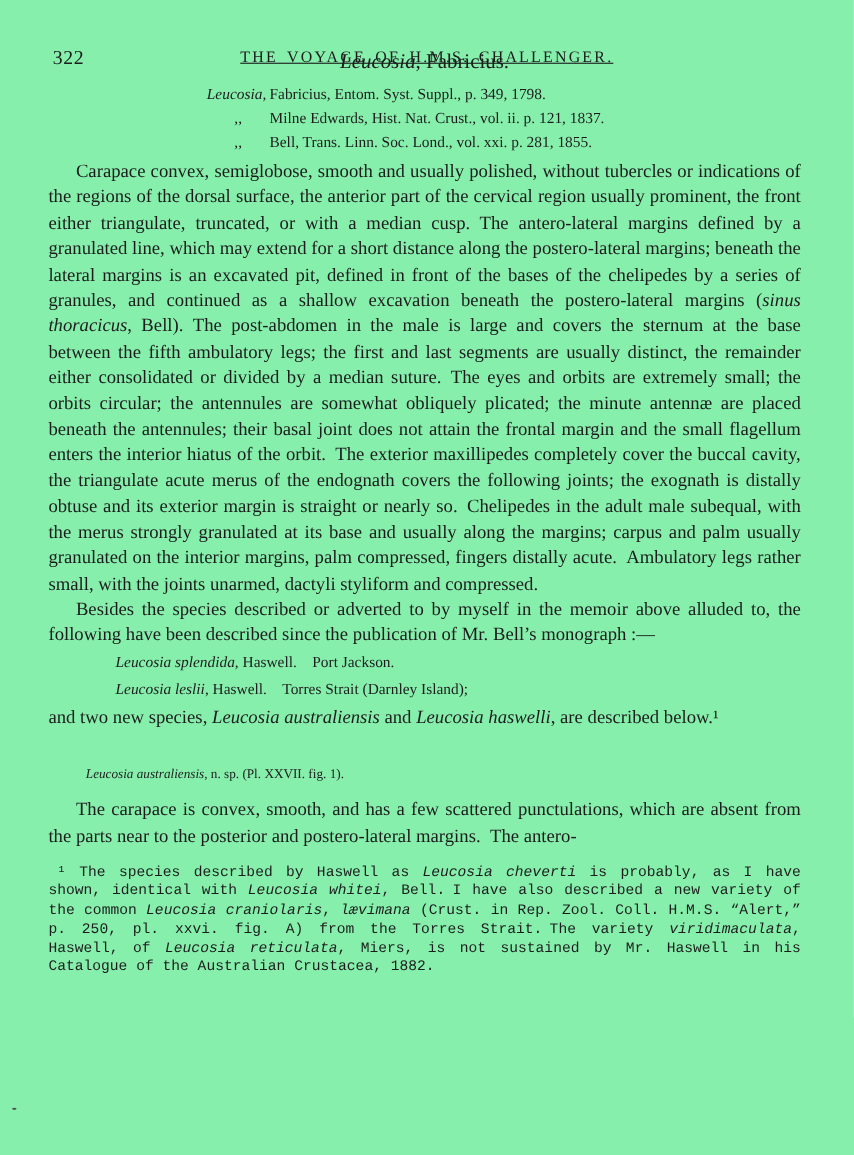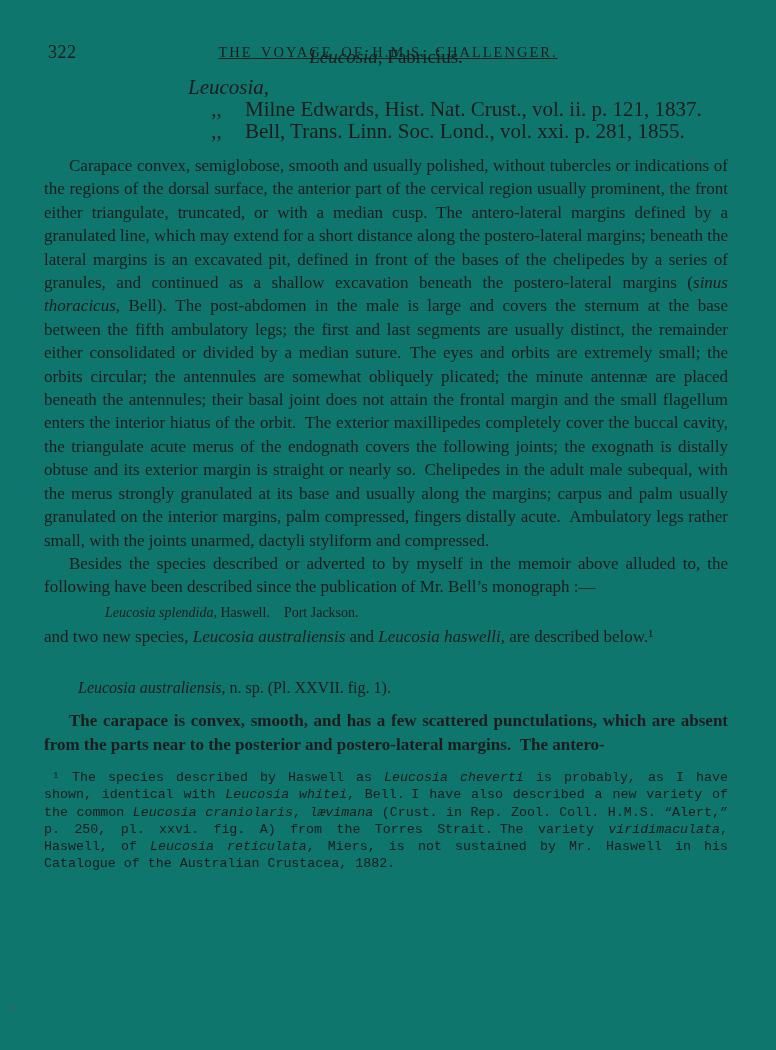--- a/index.html
+++ b/index.html
@@ -2,21 +2,21 @@
 <html><head>
 <meta charset="utf-8">
 <style>
   html, body { margin: 0; padding: 0; }
   body { background: #e8e8e4; }
   .page {
     position: relative;
     width: 776px;
     height: 1050px;
     margin: 0;
-    background: #0f766e;
+    background: #86efac;
     color: #1c1c1c;
     font-family: "Liberation Serif", serif;
     overflow: hidden;
   }
   .page-num {
     position: absolute;
     top: 42px;
     left: 48px;
     font-size: 18px;
     letter-spacing: 0.5px;
@@ -36,46 +36,46 @@
     padding: 45px 48px 0 44px;
   }
   .genus-title {
     margin: 0;
     text-align: center;
     font-size: 19px;
     font-weight: normal;
     line-height: 24px;
   }
   .synonymy {
-    margin: 7px 0 12px 144px;
-    font-size: 21px;
+    margin: 7px 0 2px 144px;
+    font-size: 14px;
     line-height: 22px;
   }
   .syn-row { display: flex; }
   .syn-label { flex: 0 0 57px; }
   .syn-label.ditto { text-align: center; }
   .body-par {
     margin: 0;
     font-size: 17px;
     line-height: 23.4px;
     text-align: justify;
   }
   .indent { text-indent: 25px; }
   .species-list {
     margin: 1px 0 0 61px;
     font-size: 14px;
     line-height: 25px;
   }
   .species-heading {
     margin: 28px 0 0 34px;
-    font-size: 16px;
+    font-size: 12px;
     font-weight: normal;
     line-height: 24px;
   }
-  .species-par { margin-top: 9px; font-weight: bold; }
+  .species-par { margin-top: 9px; }
   .footnote {
     margin: 13px 0 0 0;
     font-size: 13.3px;
     line-height: 17.3px;
     text-align: justify;
     text-indent: 8px;
     font-family: Liberation Mono, monospace;
   }
   .it { font-style: italic; }
   .speck {
@@ -94,38 +94,40 @@
   <div class="page-num">322</div>
   <div class="running-head">THE VOYAGE OF H.M.S. CHALLENGER.</div>
 
   <div class="content">
 
     <h2 class="genus-title"><span class="it">Leucosia</span><span>, Fabricius.</span></h2>
 
     <div class="synonymy">
       <div class="syn-row">
         <span class="syn-label it">Leucosia,</span>
+        <span class="syn-text">Fabricius, Entom. Syst. Suppl., p. 349, 1798.</span>
       </div>
       <div class="syn-row">
         <span class="syn-label ditto">,,</span>
         <span class="syn-text">Milne Edwards, Hist. Nat. Crust., vol. ii. p. 121, 1837.</span>
       </div>
       <div class="syn-row">
         <span class="syn-label ditto">,,</span>
         <span class="syn-text">Bell, Trans. Linn. Soc. Lond., vol. xxi. p. 281, 1855.</span>
       </div>
     </div>
 
     <p class="body-par indent"><span>Carapace convex, semiglobose, smooth and usually polished, without tubercles or indications of the regions of the dorsal surface, the anterior part of the cervical region usually prominent, the front either triangulate, truncated, or with a median cusp. The antero-lateral margins defined by a granulated line, which may extend for a short distance along the postero-lateral margins; beneath the lateral margins is an excavated pit, defined in front of the bases of the chelipedes by a series of granules, and continued as a shallow excavation beneath the postero-lateral margins (</span><span class="it">sinus thoracicus</span><span>, Bell). The post-abdomen in the male is large and covers the sternum at the base between the fifth ambulatory legs; the first and last segments are usually distinct, the remainder either consolidated or divided by a median suture. The eyes and orbits are extremely small; the orbits circular; the antennules are somewhat obliquely plicated; the minute antennæ are placed beneath the antennules; their basal joint does not attain the frontal margin and the small flagellum enters the interior hiatus of the orbit. The exterior maxillipedes completely cover the buccal cavity, the triangulate acute merus of the endognath covers the following joints; the exognath is distally obtuse and its exterior margin is straight or nearly so. Chelipedes in the adult male subequal, with the merus strongly granulated at its base and usually along the margins; carpus and palm usually granulated on the interior margins, palm compressed, fingers distally acute. Ambulatory legs rather small, with the joints unarmed, dactyli styliform and compressed.</span></p>
 
 
     <p class="body-par indent"><span>Besides the species described or adverted to by myself in the memoir above alluded to, the following have been described since the publication of Mr. Bell’s monograph :—</span></p>
 
     <div class="species-list">
       <div class="species-item"><span class="it">Leucosia splendida</span><span>, Haswell. Port Jackson.</span></div>
+      <div class="species-item"><span class="it">Leucosia leslii</span><span>, Haswell. Torres Strait (Darnley Island);</span></div>
     </div>
 
     <p class="body-par"><span>and two new species, </span><span class="it">Leucosia australiensis</span><span> and </span><span class="it">Leucosia haswelli</span><span>, are described below.¹</span></p>
 
     <h3 class="species-heading"><span class="it">Leucosia australiensis</span><span>, n. sp. (Pl. XXVII. fig. 1).</span></h3>
 
     <p class="body-par indent species-par"><span>The carapace is convex, smooth, and has a few scattered punctulations, which are absent from the parts near to the posterior and postero-lateral margins. The antero-</span></p>
 
     <p class="footnote"><span>¹ The species described by Haswell as </span><span class="it">Leucosia cheverti</span><span> is probably, as I have shown, identical with </span><span class="it">Leucosia whitei</span><span>, Bell. I have also described a new variety of the common </span><span class="it">Leucosia craniolaris</span><span>, </span><span class="it">lævimana</span><span> (Crust. in Rep. Zool. Coll. H.M.S. “Alert,” p. 250, pl. xxvi. fig. A) from the Torres Strait. The variety </span><span class="it">viridimaculata</span><span>, Haswell, of </span><span class="it">Leucosia reticulata</span><span>, Miers, is not sustained by Mr. Haswell in his Catalogue of the Australian Crustacea, 1882.</span></p>
 

